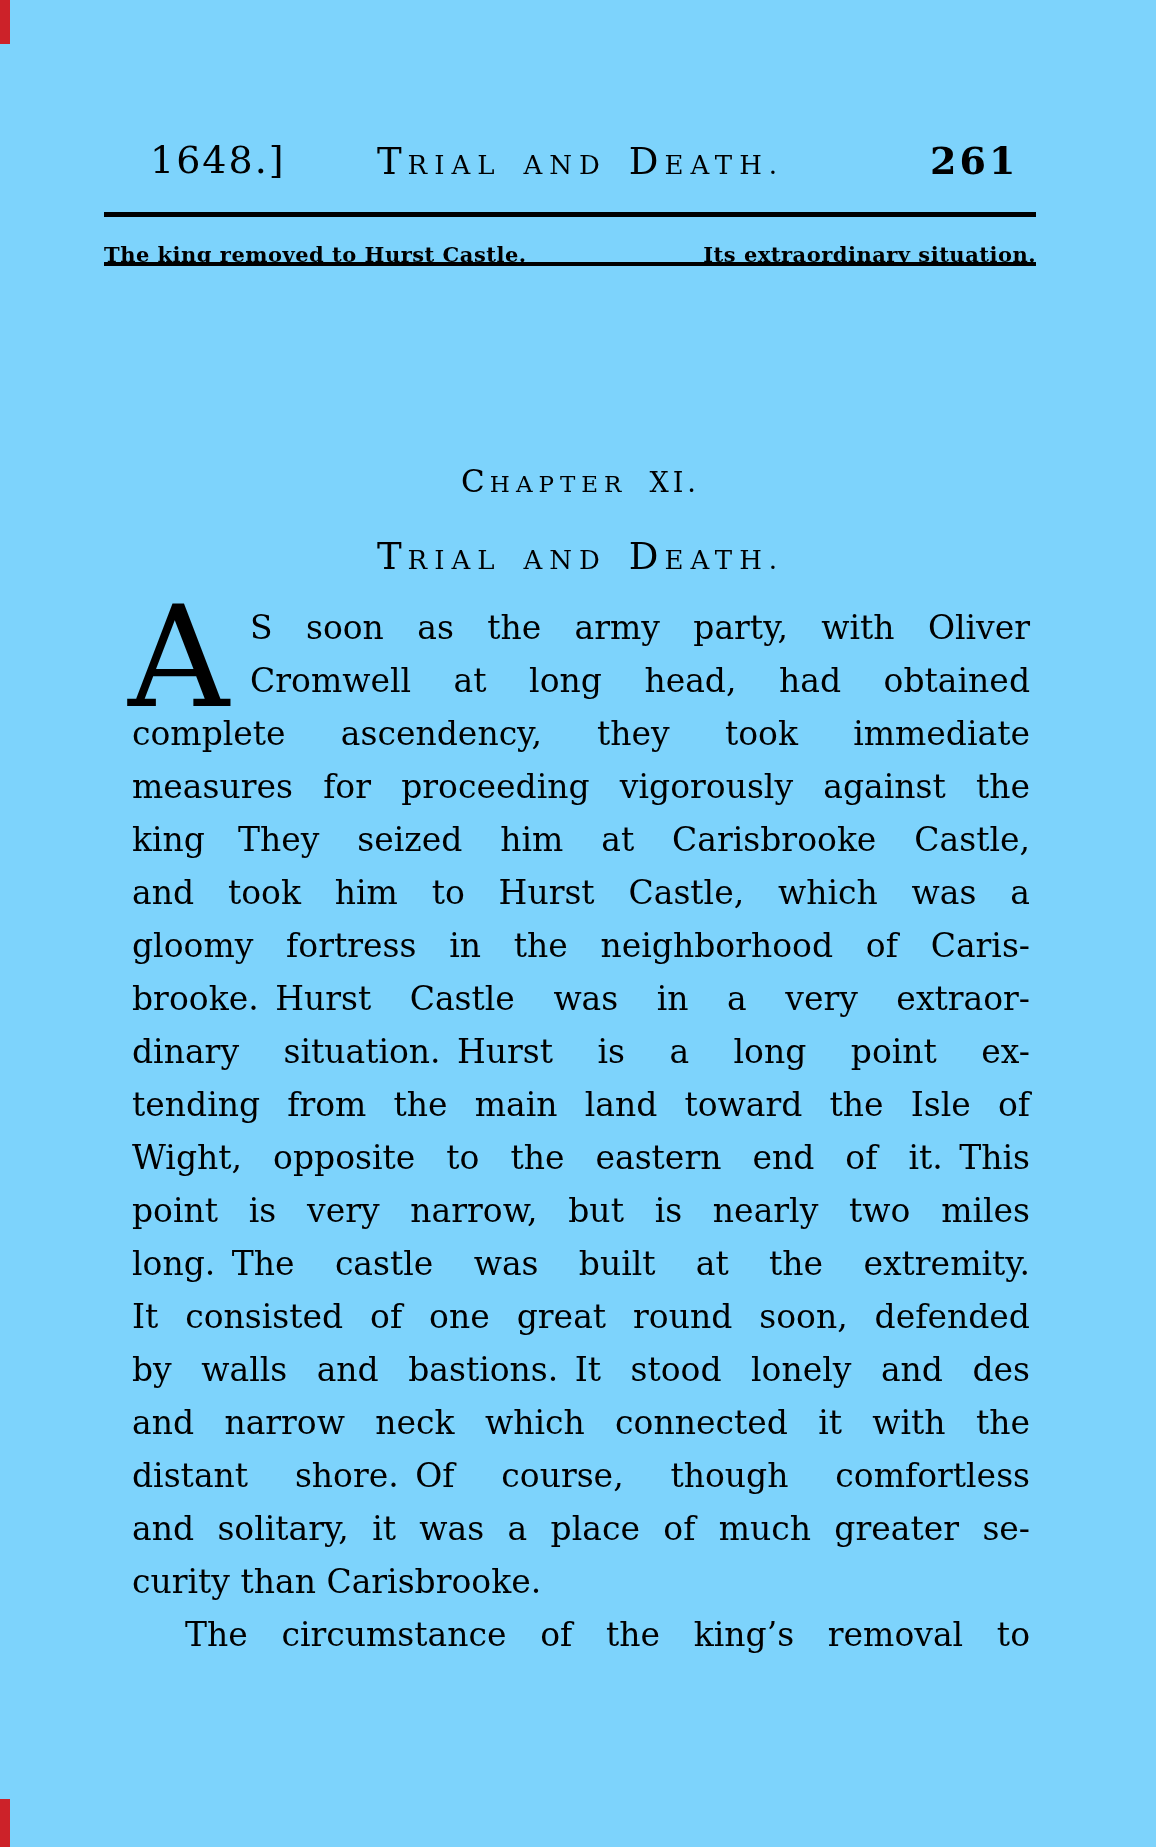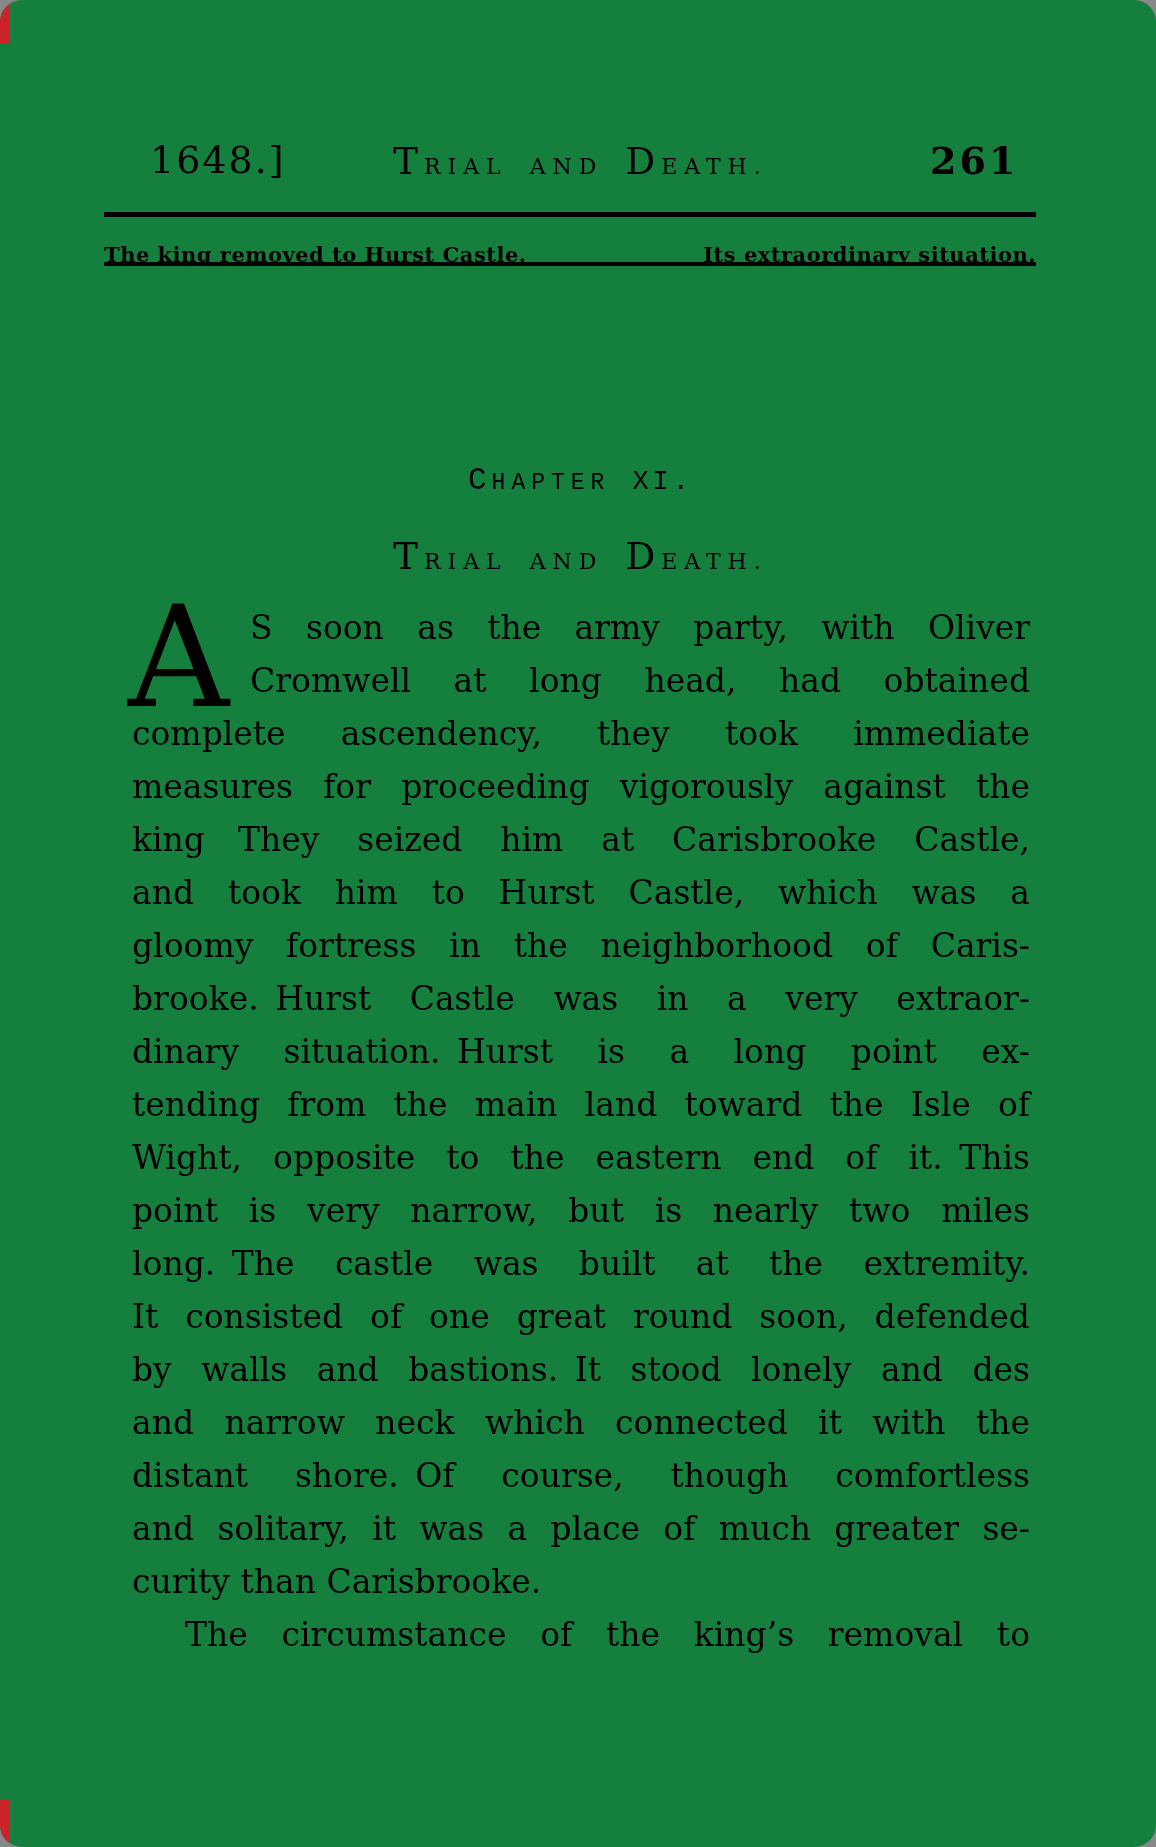--- a/index.html
+++ b/index.html
@@ -1,49 +1,48 @@
 <!DOCTYPE html>
 <html><head>
 <meta charset="utf-8">
 <style>
   html,body{margin:0;padding:0;background:#888;}
   #page{
     position:relative;
     width:1156px;height:1847px;
-    background:#15803d;
+    background:#7dd3fc;
     color:#000;
     font-family:"DejaVu Serif", serif;
     overflow:hidden;
-    border-radius:22px;
   }
   
   .red-mark{position:absolute;left:0;width:10px;background:#cc2229;}
   #red-top{top:0;height:44px;}
   #red-bottom{top:1799px;height:48px;}
 
   
   #header-year{position:absolute;left:150px;top:138px;font-size:38px;letter-spacing:2px;}
   #header-title{position:absolute;left:128px;top:140px;width:905px;text-align:center;white-space:nowrap;}
   .cap-big{font-size:37px;letter-spacing:6px;}
-  .cap-small{font-size:22px;letter-spacing:7px;}
+  .cap-small{font-size:26px;letter-spacing:7px;}
   .cap-gap{display:inline-block;width:22px;}
   #header-pagenum{position:absolute;left:930px;top:138px;font-size:38px;font-weight:bold;letter-spacing:3px;}
 
   
   .rule{position:absolute;left:104px;width:932px;background:#000;}
   #rule-top{top:212px;height:5px;}
   #rule-bottom{top:262px;height:4px;}
   #running-heads{
     position:absolute;left:104px;top:226px;width:932px;
     display:flex;justify-content:space-between;
     font-size:21px;font-weight:bold;letter-spacing:0.5px;margin-top:16px;
   }
 
   
-  #chapter-heading{position:absolute;left:128px;top:463px;width:905px;text-align:center;white-space:nowrap;font-family:Liberation Mono, monospace;}
+  #chapter-heading{position:absolute;left:128px;top:463px;width:905px;text-align:center;white-space:nowrap;}
   .ch-big{font-size:31px;letter-spacing:5px;}
   .ch-small{font-size:23px;letter-spacing:6px;}
   .ch-num{font-size:27px;letter-spacing:4px;}
   #section-title{position:absolute;left:128px;top:535px;width:905px;text-align:center;white-space:nowrap;}
 
   
   #body-text{position:absolute;left:132px;top:601px;width:898px;}
   #drop-cap{
     position:absolute;left:-4px;top:2px;
     font-size:140px;line-height:0.78;

